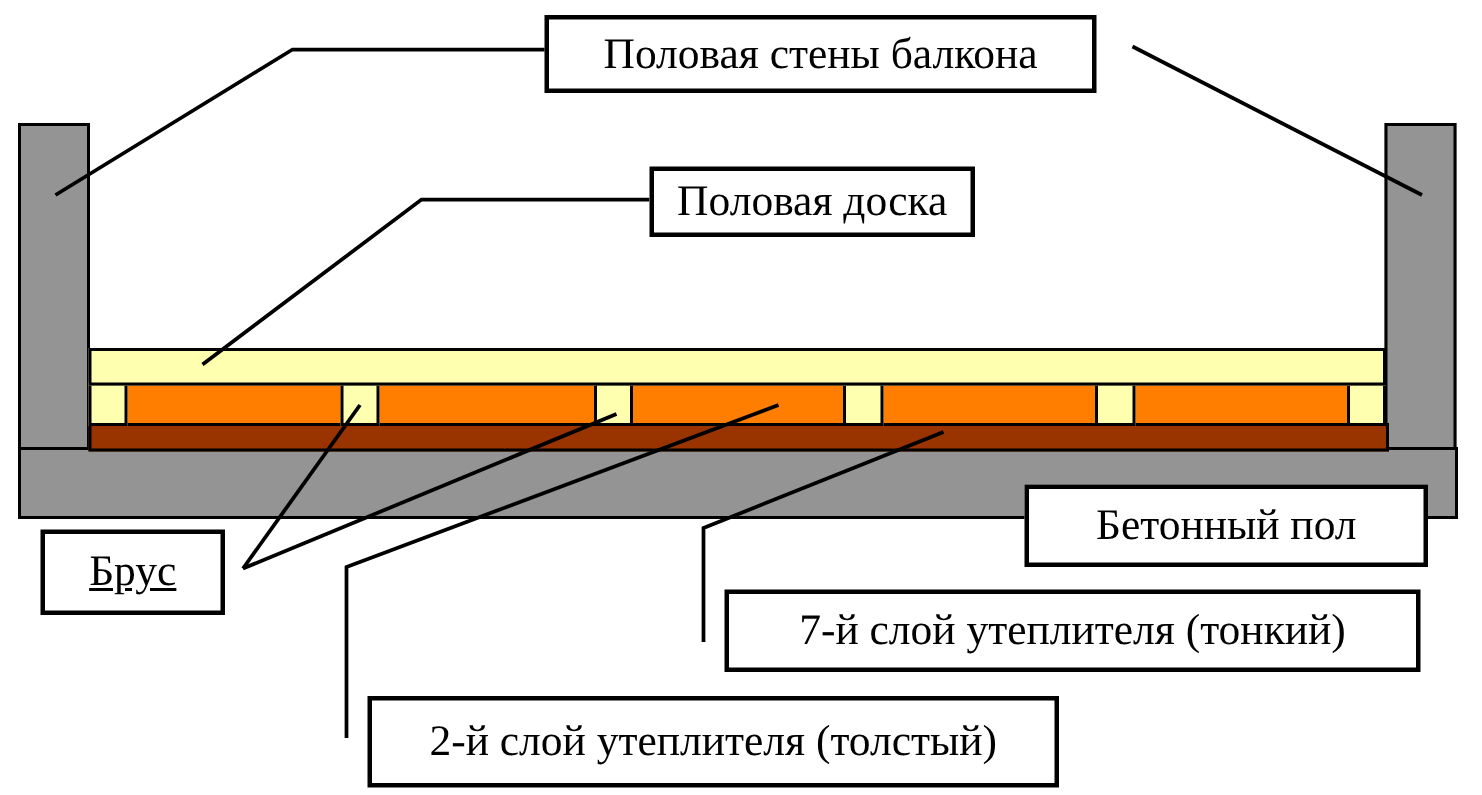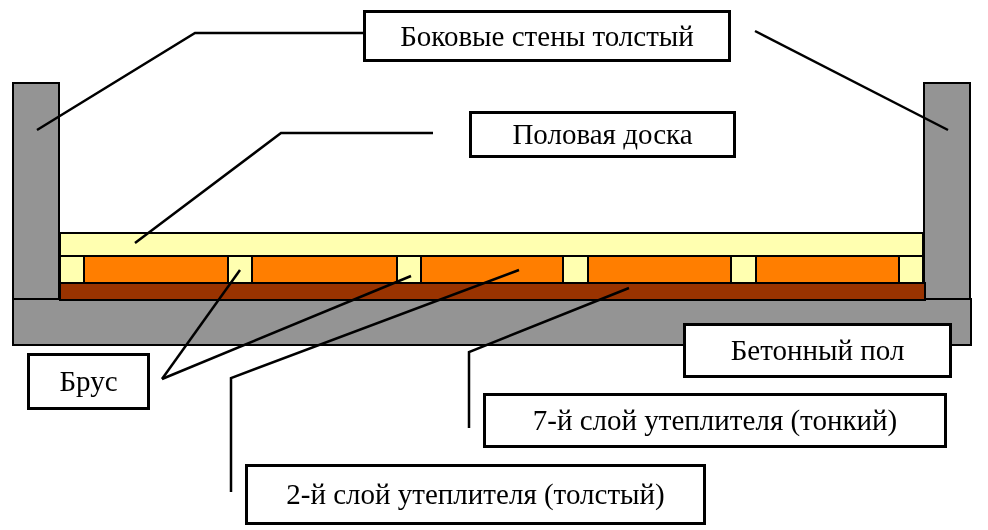--- a/index.html
+++ b/index.html
@@ -82,22 +82,22 @@
     border: 3px solid var(--outline, #000);
     color: var(--label-text, #000);
     font-size: 29px;
     display: flex;
     align-items: center;
     justify-content: center;
     white-space: nowrap;
     z-index: 10;
   }
   #label-side-walls   { left: 363px; top: 10px;  width: 368px; height: 52px; }
-  #label-floor-board  { left: 433px; top: 111px; width: 267px; height: 47px; margin-left: 36px; }
-  #label-beam         { left: 27px;  top: 353px; width: 123px; height: 57px; }
+  #label-floor-board  { left: 433px; top: 111px; width: 217px; height: 47px; }
+  #label-beam         { left: 27px;  top: 353px; width: 123px; height: 57px; text-decoration: underline; }
   #label-concrete     { left: 683px; top: 323px; width: 269px; height: 55px; }
   #label-layer1       { left: 483px; top: 393px; width: 464px; height: 55px; }
   #label-layer2       { left: 245px; top: 464px; width: 461px; height: 61px; font-family: Liberation Serif, serif; }
 </style>
 </head>
 <body>
 
 <div id="canvas">
 
   <div id="wall-left" class="shape wall"></div>
@@ -119,20 +119,20 @@
   <svg id="leader-lines" width="988" height="530">
     <polyline points="365,33 195,33 37,130"></polyline>
     <polyline points="755,31 948,130"></polyline>
     <polyline points="433,133 281,133 135,243"></polyline>
     <polyline points="162,379 240,270"></polyline>
     <polyline points="162,379 411,276"></polyline>
     <polyline points="629,288 469,352 469,428"></polyline>
     <polyline points="519,270 231,378 231,492"></polyline>
   </svg>
 
-  <div id="label-side-walls" class="label-box">Боковые стены толстый</div>
+  <div id="label-side-walls" class="label-box">Половая стены балкона</div>
   <div id="label-floor-board" class="label-box">Половая доска</div>
   <div id="label-beam" class="label-box">Брус</div>
   <div id="label-concrete" class="label-box">Бетонный пол</div>
   <div id="label-layer1" class="label-box">7-й слой утеплителя (тонкий)</div>
   <div id="label-layer2" class="label-box">2-й слой утеплителя (толстый)</div>
 
 </div>
 
 </body></html>

